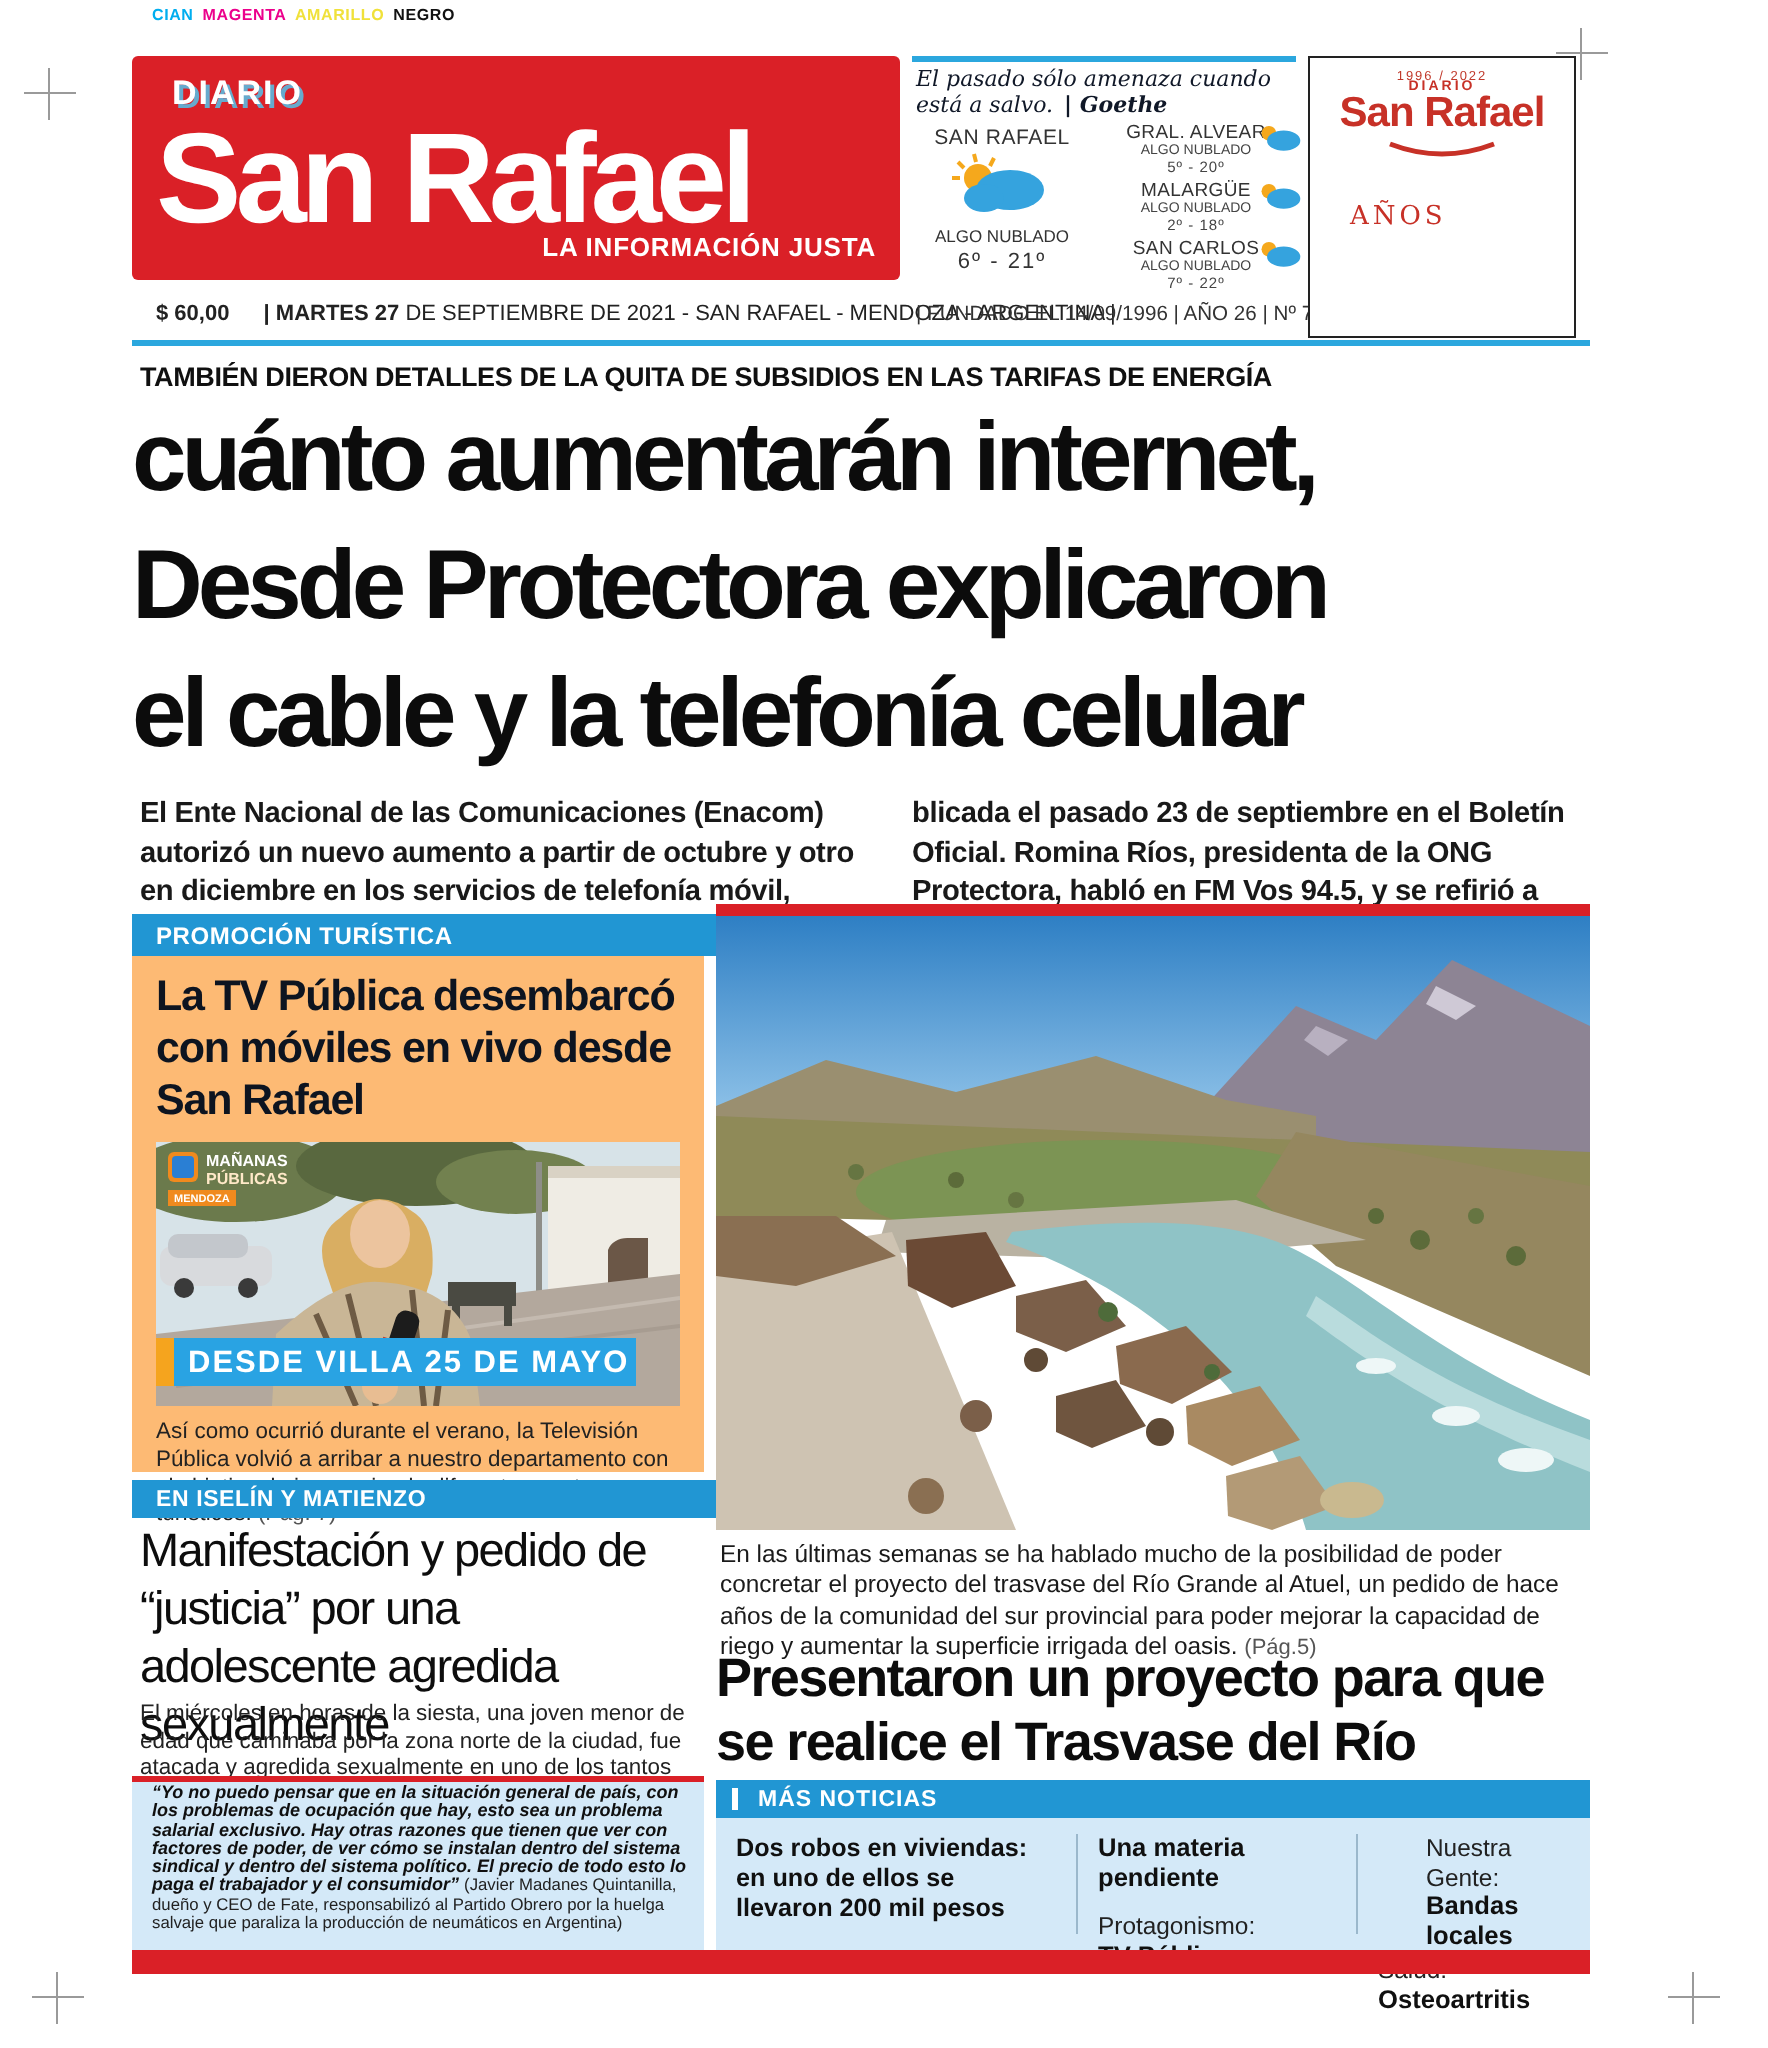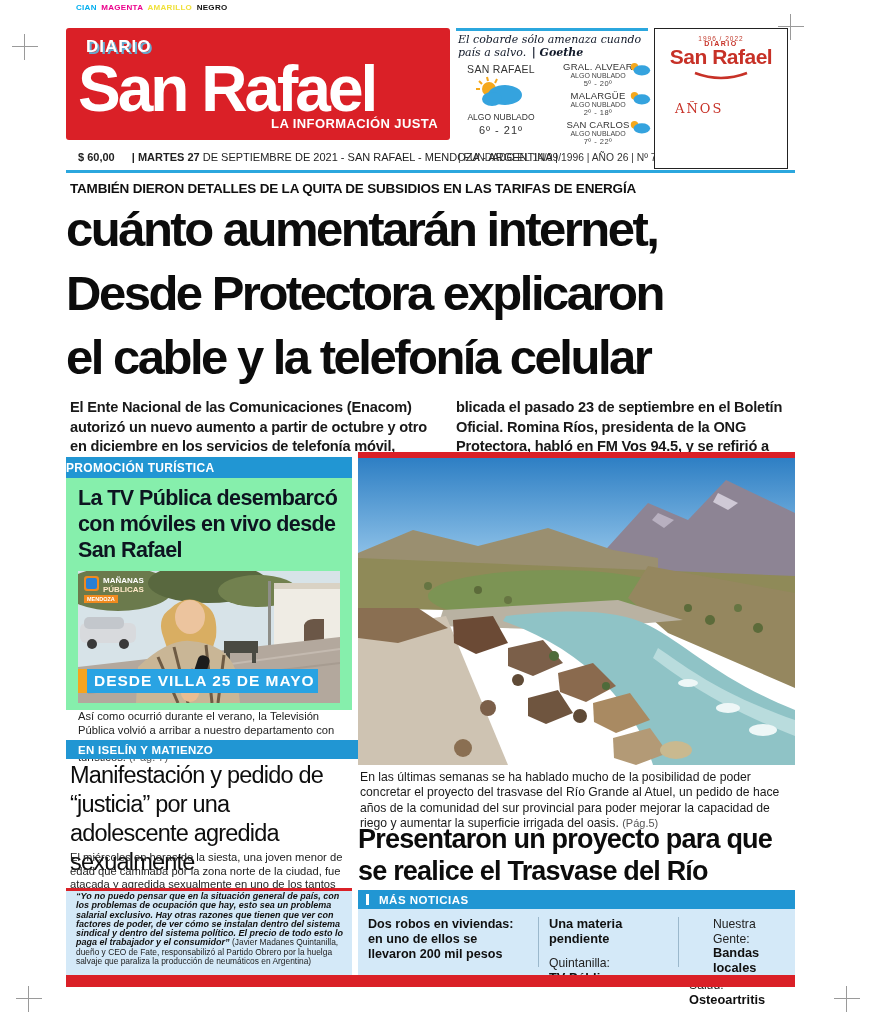--- a/index.html
+++ b/index.html
@@ -55,27 +55,27 @@
   .kicker{position:absolute;left:70px;top:181px;font-size:13.5px;font-weight:bold;color:#101010;letter-spacing:-.2px;}
   .headline{position:absolute;left:66px;top:197px;width:732px;font-weight:bold;font-size:49px;line-height:64px;
             letter-spacing:-2.5px;color:#0c0c0c;}
   .lead-col{position:absolute;top:398px;font-size:14.6px;font-weight:bold;line-height:19.5px;color:#191919;letter-spacing:-.2px;}
   .lead1{left:70px;width:377px;}
   .lead2{left:456px;width:342px;}
   .pageref{font-weight:normal;font-size:11px;color:#555;}
 
   
   .secbar{position:absolute;background:#2196d3;color:#fff;font-weight:bold;display:flex;align-items:center;}
-  .bar-promo{left:66px;top:457px;width:286px;height:21px;font-size:12px;padding-left:0;letter-spacing:.3px;}
+  .bar-promo{left:66px;top:457px;width:286px;height:21px;font-size:12px;padding-left:12px;letter-spacing:.3px;}
   .bar-iselin{left:66px;top:740px;width:286px;height:19px;font-size:11.5px;padding-left:12px;letter-spacing:.3px;}
   .bar-noticias{left:358px;top:890px;width:437px;height:19px;font-size:11.5px;letter-spacing:.5px;}
   .bar-noticias .tick{display:inline-block;width:3px;height:11px;background:#fff;margin:0 10px 0 8px;}
 
   
-  .promobox{position:absolute;left:66px;top:478px;width:286px;height:232px;background:#86efac;}
+  .promobox{position:absolute;left:66px;top:478px;width:286px;height:258px;background:#fdba74;}
   .promo-headline{padding:7px 10px 4px 12px;font-size:21.5px;font-weight:bold;line-height:26px;color:#0d1420;letter-spacing:-.6px;}
   .promo-photo{margin:4px 0 0 12px;display:block;}
   .promo-caption{padding:7px 12px 0 12px;font-size:11.2px;line-height:13.8px;color:#222;}
 
   
   .iselin-headline{position:absolute;left:70px;top:761px;width:282px;font-size:23.5px;font-weight:normal;line-height:29px;
                    color:#0d0d0d;letter-spacing:-.8px;}
   .iselin-body{position:absolute;left:70px;top:851px;width:280px;font-size:11.2px;line-height:13.6px;color:#222;}
 
   
@@ -120,21 +120,21 @@
   <div class="mark" style="left:834px;top:986px;"></div>
 
   <div class="masthead">
     <div class="mh-diario">DIARIO</div>
     <div class="mh-title">San Rafael</div>
     <div class="mh-tag">LA INFORMACIÓN JUSTA</div>
   </div>
 
   <div class="wxbox">
     <div class="wx-quote">
-      <span>El cobarde sólo amenaza cuando país a salvo.</span>
+      <span>El pasado sólo amenaza cuando está a salvo.</span>
       <span class="wx-author">| Goethe</span>
     </div>
     <div class="wx-main">
       <div class="city">SAN RAFAEL</div>
       <svg width="52" height="32" viewBox="0 0 52 32">
         <g stroke="#f5a81c" stroke-width="2">
             <line x1="12" y1="2" x2="13" y2="6"></line>
             <line x1="4" y1="6" x2="7" y2="9"></line>
             <line x1="1" y1="14" x2="5" y2="14"></line>
             <line x1="22" y1="4" x2="20" y2="8"></line>
@@ -344,21 +344,21 @@
   </div>
   <div class="noticias-body">
     <div class="ncol ncol1">
       <div class="nitem">Dos robos en viviendas: en uno de ellos se llevaron 200 mil pesos</div>
     </div>
     <div class="ncol ncol2">
       <div style="margin-bottom:10px;">
         <div class="nbold">Una materia pendiente</div>
       </div>
       <div>
-        <div class="nlabel">Quintanilla:</div>
+        <div class="nlabel">Protagonismo:</div>
         <div class="nbold">TV Pública</div>
       </div>
     </div>
     <div class="ncol ncol3">
       <div style="margin-bottom:3px;margin-left:24px;">
         <div class="nlabel">Nuestra Gente:</div>
         <div class="nbold">Bandas locales</div>
       </div>
       <div>
         <div class="nlabel">Salud:</div>

